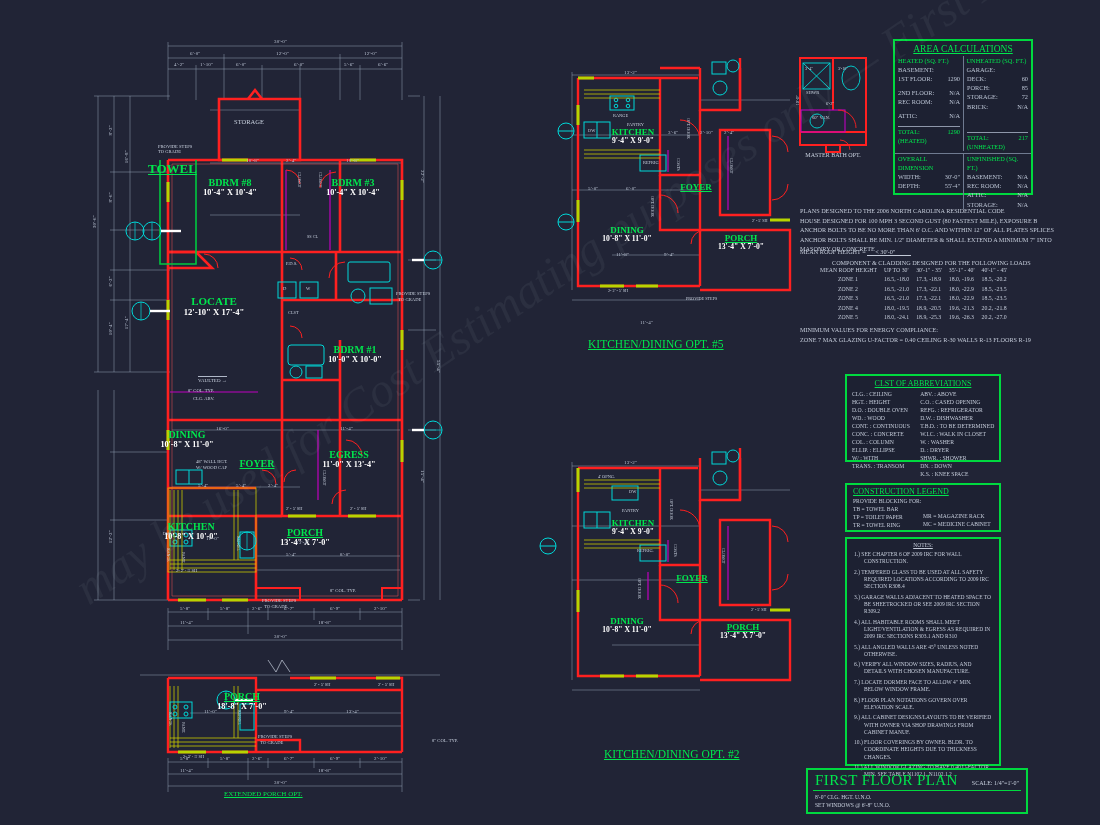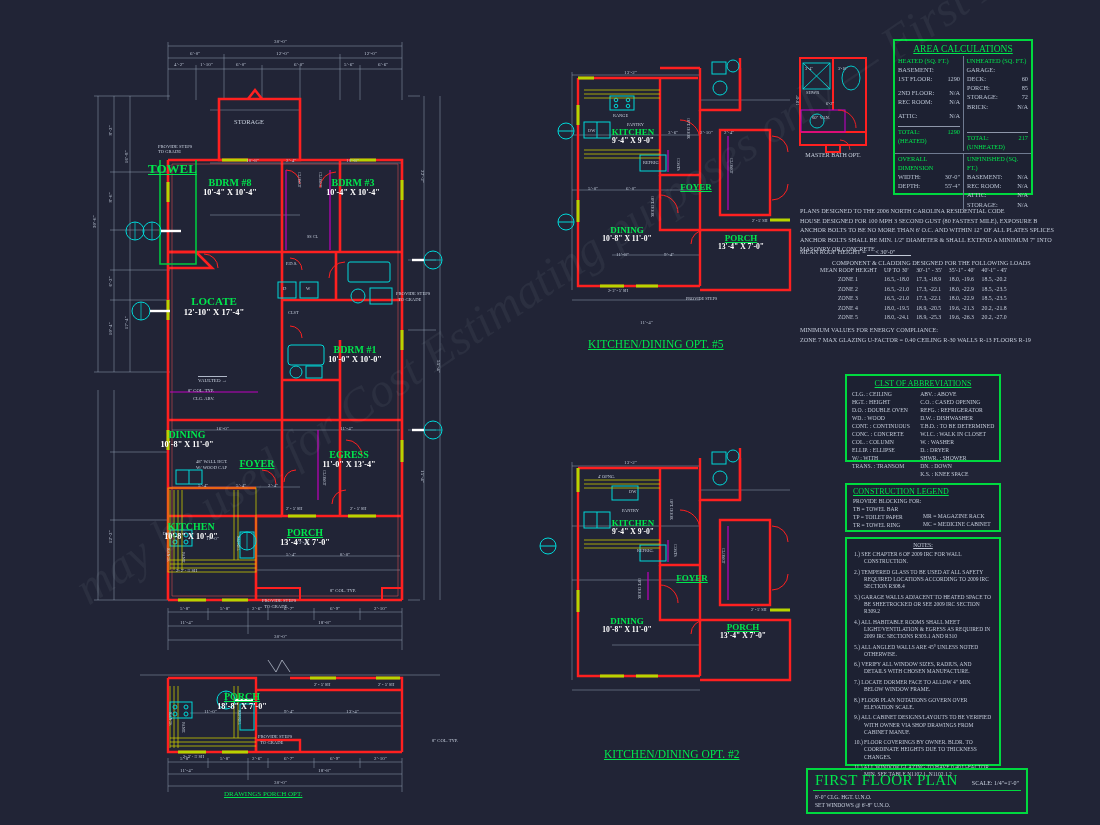--- a/index.html
+++ b/index.html
@@ -642,21 +642,21 @@
 <div class="abs dimtx" style="left:252px;top:756px;"><span>2'-6"</span></div>
 <div class="abs dimtx" style="left:284px;top:756px;"><span>6'-7"</span></div>
 <div class="abs dimtx" style="left:330px;top:756px;"><span>6'-9"</span></div>
 <div class="abs dimtx" style="left:374px;top:756px;"><span>2'-10"</span></div>
 <div class="abs dimtx" style="left:180px;top:768px;"><span>11'-4"</span></div>
 <div class="abs dimtx" style="left:318px;top:768px;"><span>18'-8"</span></div>
 <div class="abs dimtx" style="left:274px;top:780px;"><span>30'-0"</span></div>
 <div class="abs dimtx" style="left:204px;top:709px;">11'-0"</div>
 <div class="abs dimtx" style="left:284px;top:709px;">9'-4"</div>
 <div class="abs dimtx" style="left:346px;top:709px;">13'-4"</div>
-<div class="plantitle" style="left:224px;top:790px;font-size:7px;"><span>DRAWINGS PORCH OPT.</span></div>
+<div class="plantitle" style="left:224px;top:790px;font-size:7px;"><span>EXTENDED PORCH OPT.</span></div>
 
 <div class="abs note" style="left:805px;top:66px;font-size:4.2px;"><span>3'-4"</span></div>
 <div class="abs note" style="left:838px;top:66px;font-size:4.2px;"><span>3'-10"</span></div>
 <div class="abs note" style="left:806px;top:90px;font-size:4.6px;"><span>SHWR</span></div>
 <div class="abs note" style="left:812px;top:115px;font-size:4.6px;"><span>60" VAN.</span></div>
 <div class="abs note" style="left:826px;top:101px;font-size:4.2px;"><span>6'-2"</span></div>
 <div class="abs note" style="left:795px;top:95px;font-size:4.2px;writing-mode:vertical-rl;transform:rotate(180deg);"><span>10'-0"</span></div>
 <div class="abs" style="left:788px;top:152px;width:90px;text-align:center;font-size:6px;color:#c8d0de;"><span>MASTER BATH OPT.</span></div>
 
 <div class="panel" style="left:893px;top:39px;width:136px;height:152px;">

